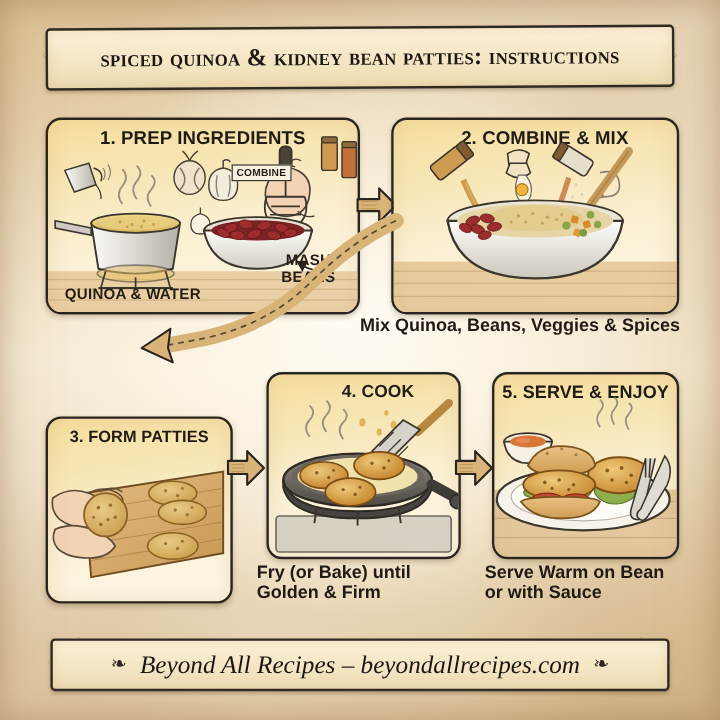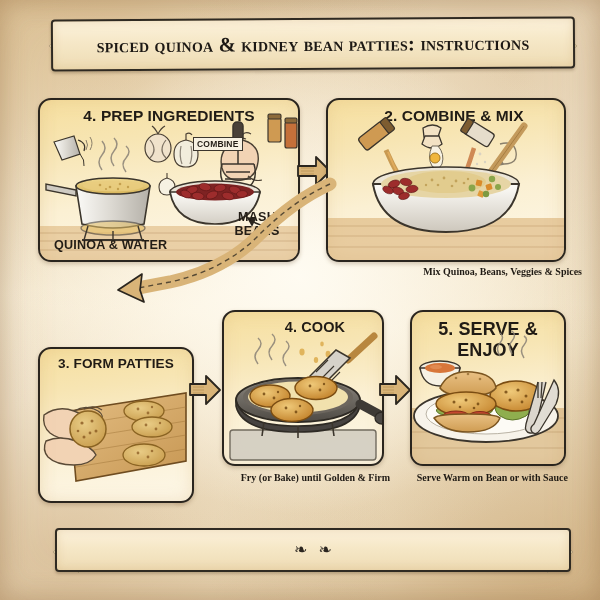--- a/index.html
+++ b/index.html
@@ -26,21 +26,21 @@
       radial-gradient(circle at 30% 83%, rgba(160,118,70,0.10) 0 6px, rgba(0,0,0,0) 10px),
       radial-gradient(circle at 63% 70%, rgba(160,118,70,0.07) 0 5px, rgba(0,0,0,0) 9px),
       radial-gradient(circle at 45% 55%, rgba(150,110,64,0.05) 0 9px, rgba(0,0,0,0) 16px);
   }
   .edge{
     position:absolute;inset:0;pointer-events:none;
     box-shadow:inset 0 0 26px rgba(139,98,52,0.40), inset 0 0 60px rgba(160,120,70,0.16);
   }
 
   
-  .banner{position:absolute;display:flex;align-items:flex-end;justify-content:center;margin-left:13px;}
+  .banner{position:absolute;display:flex;align-items:flex-start;justify-content:center;}
   .banner .tail{
     position:absolute;top:50%;transform:translateY(-50%);
     width:0;height:0;border-top:21px solid transparent;border-bottom:21px solid transparent;
   }
   .banner .tail.l{left:-2px;border-right:26px solid #e9d7ad;filter:drop-shadow(0 0 0.6px #3a3228);}
   .banner .tail.r{right:-2px;border-left:26px solid #e9d7ad;filter:drop-shadow(0 0 0.6px #3a3228);}
   .banner .plate{
     position:relative;z-index:2;width:100%;height:100%;
     border:2px solid #2f2a22;border-radius:4px;
     background:linear-gradient(180deg,#fcf2dc 0%,#f6e8c8 42%,#eedcb4 100%);
@@ -70,23 +70,23 @@
     box-shadow:0 2px 4px rgba(99,72,38,0.28), inset 0 0 16px rgba(216,180,118,0.30);
     overflow:hidden;
   }
   .panel-title{
     position:absolute;left:0;right:0;top:7px;text-align:center;
     font-family:"Liberation Sans", sans-serif;font-weight:bold;
     color:#201b15;letter-spacing:0.1px;
   }
   .scene{position:absolute;inset:0;}
   .caption{
-    position:absolute;text-align:right;color:#1f1a14;
-    font-family:Liberation Serif, serif;font-weight:bold;
-    font-size:10px;line-height:15.5px;
+    position:absolute;text-align:left;color:#1f1a14;
+    font-family:Liberation Sans, sans-serif;font-weight:bold;
+    font-size:15px;line-height:15.5px;
   }
   .inlabel{
     position:absolute;font-weight:bold;color:#231d16;
     font-family:"Liberation Sans", sans-serif;letter-spacing:0.2px;
   }
 
   
   .arrow{position:absolute;}
   svg{display:block;overflow:visible;}
 </style>
@@ -97,21 +97,21 @@
 
   <div class="banner" id="title-banner">
     <span class="tail l"></span>
     <span class="tail r"></span>
     <div class="plate">
       <span class="title-text">Spiced Quinoa &amp; Kidney Bean Patties: Instructions</span>
     </div>
   </div>
 
   <div class="panel" style="left:38px;top:98px;width:258px;height:160px;">
-    <div class="panel-title" style="font-size:15.5px;">4. PREP INGREDIENTS</div>
+    <div class="panel-title" style="font-size:15.5px;">1. PREP INGREDIENTS</div>
     <div class="scene">
       <svg width="258" height="160" viewBox="0 0 258 160">
         <defs>
           <linearGradient id="steel" x1="0" y1="0" x2="1" y2="0">
             <stop offset="0" stop-color="#fbfaf7"></stop>
               <stop offset="0.45" stop-color="#dedbd4"></stop>
             <stop offset="1" stop-color="#b4b0a8"></stop>
           </linearGradient>
           <linearGradient id="bowlg" x1="0" y1="0" x2="0" y2="1">
             <stop offset="0" stop-color="#fdfcf8"></stop>
@@ -509,21 +509,21 @@
       <path d="M2 12 L18 12 L18 4 L32 18 L18 32 L18 23 L2 23 Z" fill="#d9b478" stroke="#2a251e" stroke-width="1.8" stroke-linejoin="round"></path>
       <g stroke="#b08c4f" stroke-width="0.8" opacity=".8">
         <line x1="5" y1="15" x2="16" y2="15"></line>
           <line x1="5" y1="18" x2="16" y2="18"></line>
           <line x1="5" y1="21" x2="16" y2="21"></line>
       </g>
     </svg>
   </div>
 
   <div class="panel" style="left:410px;top:310px;width:152px;height:152px;">
-    <div class="panel-title" style="font-size:18px;">5. SERVE &amp; ENJOY</div>
+    <div class="panel-title" style="font-size:15px;">5. SERVE &amp; ENJOY</div>
     <div class="scene">
       <svg width="152" height="152" viewBox="0 0 152 152">
         <defs>
           <radialGradient id="pat3" cx="0.4" cy="0.35" r="0.75">
             <stop offset="0" stop-color="#efc979"></stop>
               <stop offset="1" stop-color="#c4832c"></stop>
           </radialGradient>
           <linearGradient id="bun" x1="0" y1="0" x2="0" y2="1">
             <stop offset="0" stop-color="#e9c184"></stop>
               <stop offset="1" stop-color="#cf9c52"></stop>
@@ -615,19 +615,20 @@
     </div>
   </div>
   <div class="caption" style="left:404px;top:470px;width:164px;">Serve Warm on Bean or with Sauce</div>
 
   <div class="banner" id="footer-banner">
     <span class="tail l"></span>
     <span class="tail r"></span>
     <div class="plate">
       <div class="footer-row">
         <span class="floret">❧</span>
+        <span class="footer-text">Beyond All Recipes – beyondallrecipes.com</span>
         <span class="floret">❧</span>
       </div>
     </div>
   </div>
 
   <div class="edge"></div>
 </div>
 
 </body></html>

